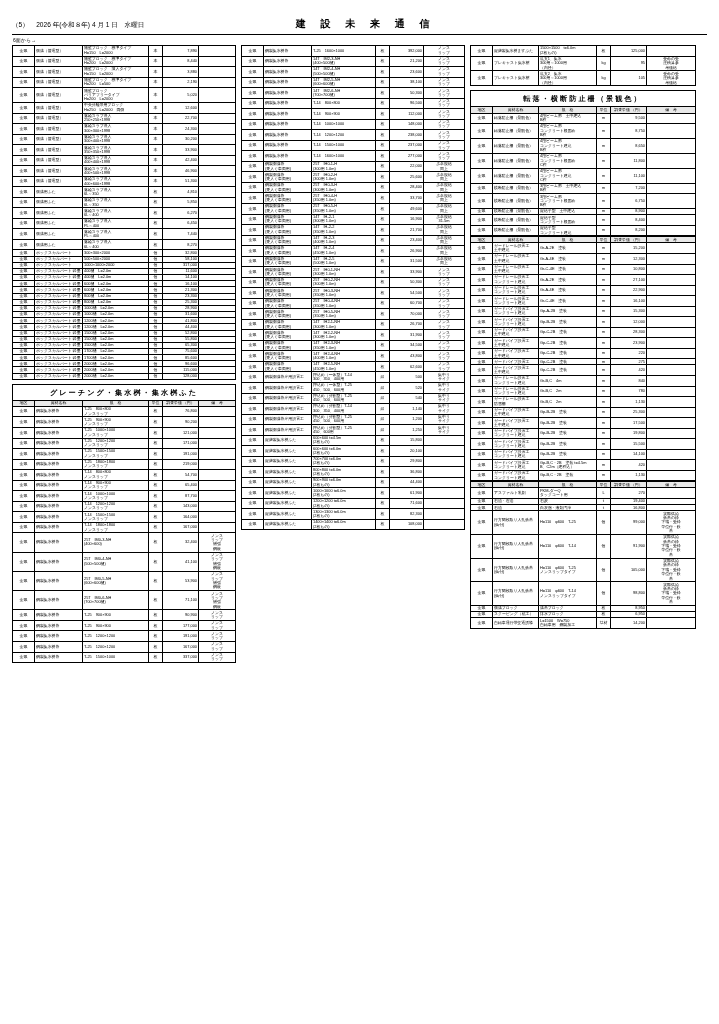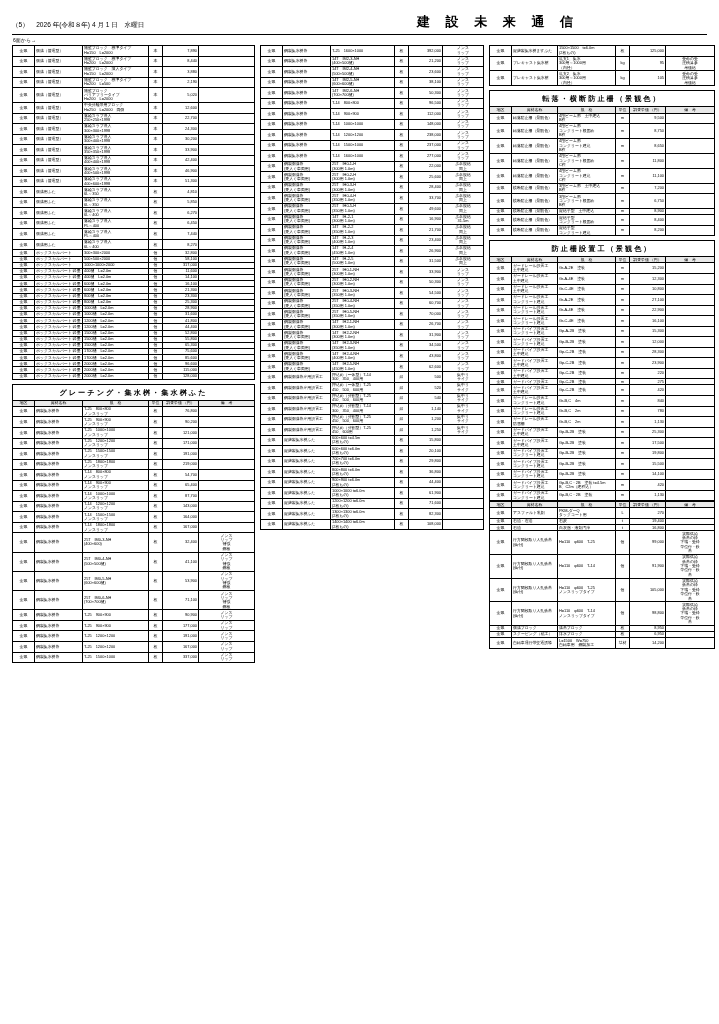--- a/index.html
+++ b/index.html
@@ -6,28 +6,28 @@
   body{
     width:719px;height:1024px;
     font-family:"Liberation Sans","DejaVu Sans",sans-serif;
     color:#000;
     font-size:4.3px;
     -webkit-font-smoothing:antialiased;
   }
   .page{position:relative;width:719px;height:1024px;box-sizing:border-box;padding:14px 12px 8px 12px;}
   .masthead{display:flex;align-items:flex-end;gap:8px;height:18px;}
   .mh-left{font-size:6.6px;white-space:nowrap;padding-bottom:2px;}
-  .mh-title{flex:1;text-align:right;font-size:13px;letter-spacing:6px;font-weight:bold;padding-bottom:1px;}
+  .mh-title{flex:1;text-align:center;font-size:10px;letter-spacing:6px;font-weight:bold;padding-bottom:1px;}
   .mh-right{width:120px;}
   .rule{border-top:1px solid #000;margin-top:2px;}
   .contfrom{font-size:5px;margin:2px 0 2px 1px;}
 
   .cols{display:flex;gap:5px;align-items:flex-start;}
   .col{flex:0 0 auto;}
-  .col1{width:243px;}
+  .col1{width:224px;}
   .col2{width:224px;}
   .col3{width:226px;}
 
   table.t{border-collapse:collapse;width:100%;table-layout:fixed;}
   table.t td,table.t th{
     border:0.5px solid #000;
     padding:0.4px 1px;
     font-size:3.9px;
     line-height:1.12;
     vertical-align:middle;
@@ -1113,21 +1113,20 @@
               <td class="c">全県</td>
               <td class="nm l">横断防止柵（景観色）</td>
               <td class="tiny l">縦格子型<br>コンクリート建込</td>
               <td class="c">m</td>
               <td class="r">8,200</td>
               <td class="tiny c"></td>
             </tr>
           </tbody>
       </table>
 
-      <div class="sect">防止柵設置工（景観色）</div>
       <table class="t">
         <colgroup>
             <col style="width:22px">
             <col style="width:46px">
             <col style="width:58px">
             <col style="width:14px">
             <col style="width:36px">
             <col style="width:auto">
           </colgroup>
         <thead>

